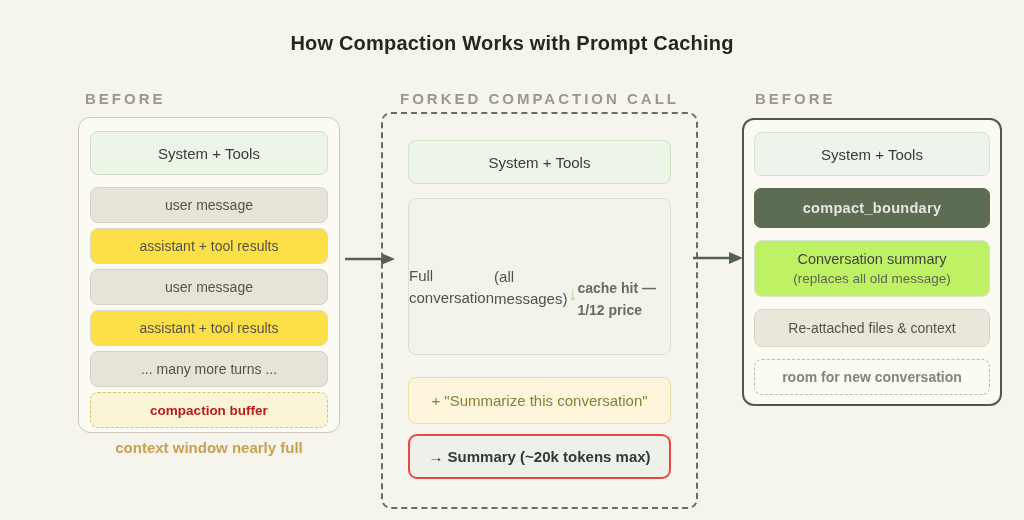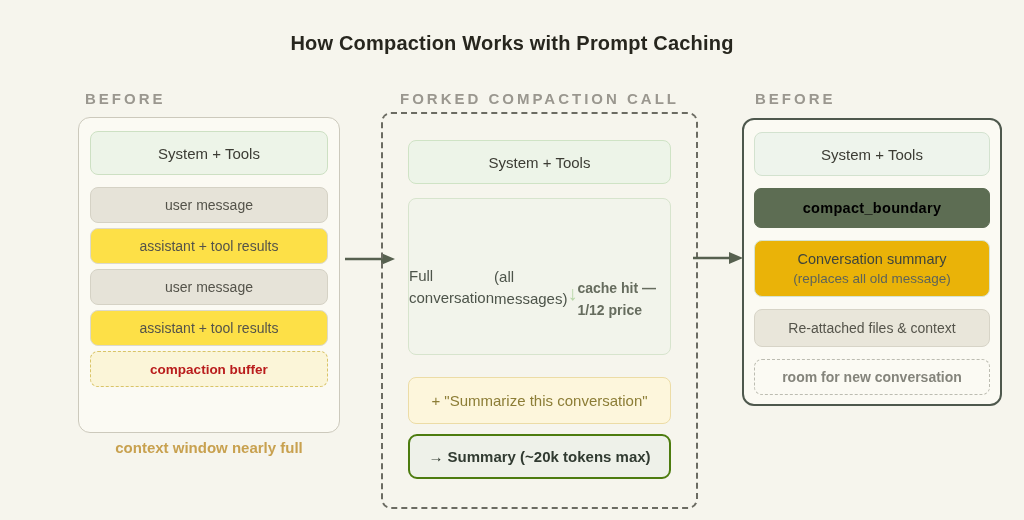--- a/index.html
+++ b/index.html
@@ -102,47 +102,47 @@
   }
   .f-summarize{
     margin-top:22px;height:47px;
     display:flex;align-items:center;justify-content:center;
     background:#fdf6dc;border:1px solid #ecdca6;border-radius:8px;
     font-size:15px;color:#8c7d36;
   }
   .f-summary{
     margin-top:10px;height:45px;
     display:flex;align-items:center;justify-content:center;
-    background:#eef1e9;border:2px solid #4d7c0f;border-radius:9px;
+    background:#eef1e9;border:2px solid #ef4444;border-radius:9px;
     font-size:15px;font-weight:bold;color:#313b31;
   }
 
   
   .panel-after{
     position:absolute;left:742px;top:118px;width:260px;height:288px;
     box-sizing:border-box;
     background:#fbfaf3;
     border:2px solid #4e584d;border-radius:12px;
     padding:12px 10px 10px 10px;
     display:flex;flex-direction:column;gap:12px;
   }
   .a-system{
     height:44px;flex:0 0 44px;
     background:#eef4ec;border:1px solid #d3e2cf;
     font-size:15px;color:#3c3c34;
   }
   .a-boundary{
     height:40px;flex:0 0 40px;
     background:#5d6d53;border:1px solid #5d6d53;border-radius:7px;
-    font-weight:bold;font-size:14.5px;color:#000000;
+    font-weight:bold;font-size:14.5px;color:#e5e5e5;
     letter-spacing:.3px;
   }
   .a-summary{
     height:57px;flex:0 0 57px;
-    background:#eab308;border:1px solid #d6e3d2;
+    background:#bef264;border:1px solid #d6e3d2;
     flex-direction:column;
   }
   .a-summary .l1{font-size:14.5px;color:#3e443c;line-height:20px;}
   .a-summary .l2{font-size:13.5px;color:#5e645a;line-height:19px;}
   .a-reattached{
     height:38px;flex:0 0 38px;
     background:#e9e6da;border:1px solid #d7d4c7;
     font-size:14px;color:#55544b;
   }
   .a-room{
@@ -163,20 +163,21 @@
 
   <h1 class="title">How Compaction Works with Prompt Caching</h1>
 
   <div class="col-label label-before">BEFORE</div>
   <div class="panel-before">
     <div class="box box-green">System + Tools</div>
     <div class="box box-gray-dark">user message</div>
     <div class="box box-gray-light">assistant + tool results</div>
     <div class="box box-gray-dark">user message</div>
     <div class="box box-gray-light">assistant + tool results</div>
+    <div class="box box-gray-dark">... many more turns ...</div>
     <div class="box box-yellow-dashed">compaction buffer</div>
   </div>
   <div class="caption">context window nearly full</div>
 
   <svg class="flow-arrow arrow-1" viewBox="0 0 52 16" aria-hidden="true">
     <line x1="0" y1="8" x2="38" y2="8" stroke="#56604f" stroke-width="2.5"></line>
     <polygon points="36,2 50,8 36,14" fill="#56604f"></polygon>
   </svg>
 
   <div class="col-label label-forked">FORKED COMPACTION CALL</div>

